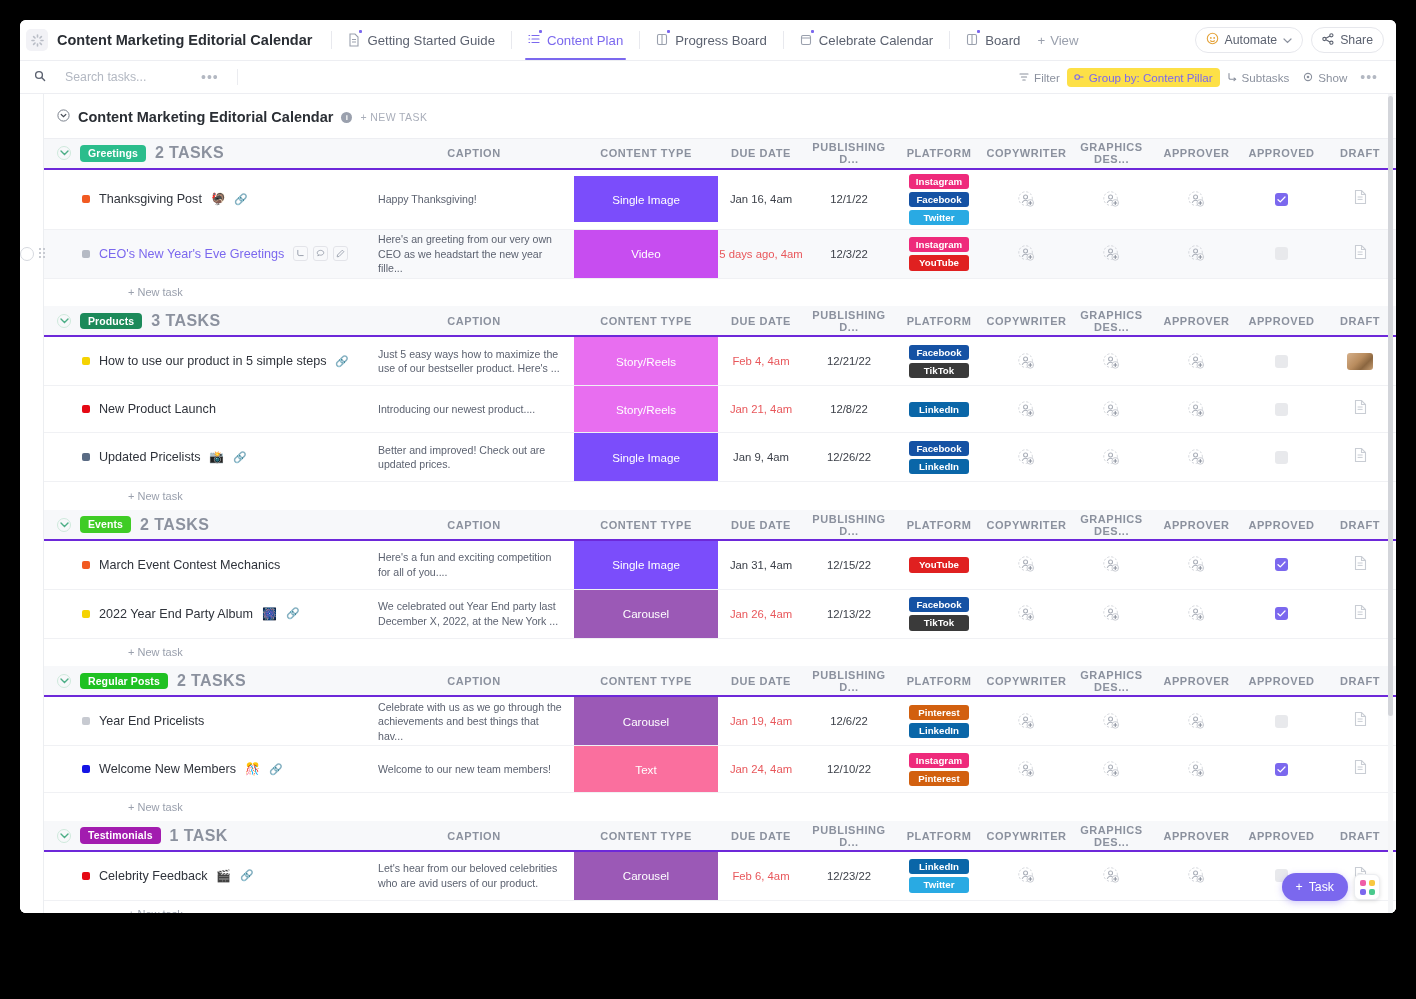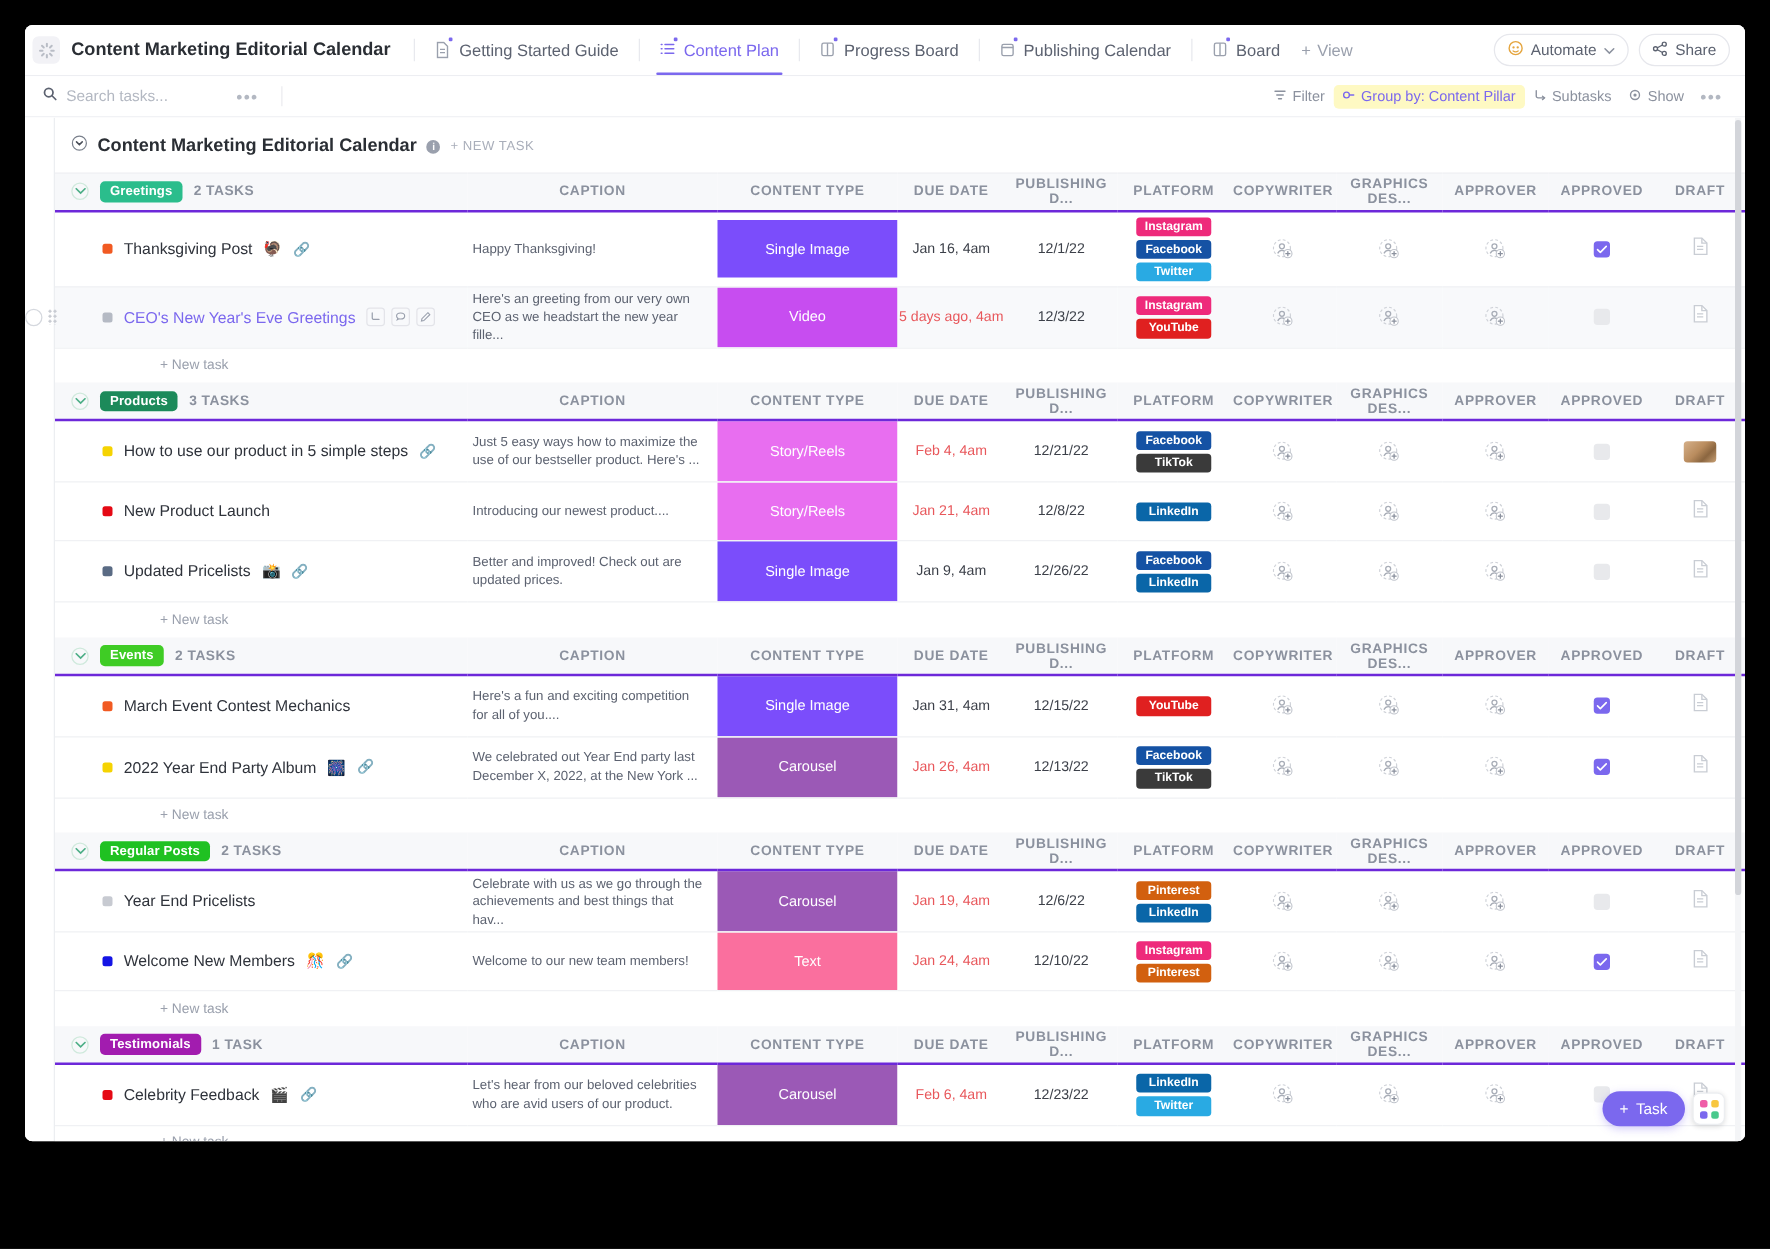--- a/index.html
+++ b/index.html
@@ -93,32 +93,33 @@
     padding: 0 12px 0 14px;
     border-bottom: 1px solid #edeef2;
     flex: 0 0 auto;
     background:#fff;
   }
   .searchwrap { display:flex; align-items:center; gap:7px; }
   .search-input {
     border:0; outline:0; font-size:12.3px; color:#ec4899;
     width: 130px; background:transparent;
     font-family:"Liberation Sans", sans-serif;
+    margin-left:12px;
   }
   .search-input::placeholder { color:#b3b8c2; }
   .dots { color:#b3b8c2; font-size:14px; letter-spacing:1px; cursor:pointer; padding:0 6px;}
   .tbsep { width:1px; height:16px; background:#ebecf0; margin-left:12px;}
   .toolbar-spacer { flex:1 1 auto; }
   .tbitem {
     display:flex; align-items:center; gap:5px;
     font-size:11.6px; color:#8b919e; cursor:pointer;
     padding: 3px 7px; border-radius: 4px;
     white-space: nowrap;
   }
-  .tbitem.hl { background:#fef9c3; color:#7b68ee; }
+  .tbitem.hl { background:#fde047; color:#7b68ee; }
 
   
   .content {
     flex: 1 1 auto;
     position: relative;
     overflow: hidden;
     background: #fff;
     padding-left: 24px;
   }
   .sheet { position:relative; }
@@ -164,21 +165,21 @@
     width:14px;height:14px;border-radius:50%;
     border:1px solid #cfe9dc; color:#4cae86;
     display:flex;align-items:center;justify-content:center;
     flex:0 0 auto;
   }
   .pillar {
     display:inline-block; border-radius:4px;
     font-size:10.5px; font-weight:bold; color:#fff;
     padding: 3px 8px; line-height:1; letter-spacing:.1px;
   }
-  .task-count { font-size:11px; color:#8b919e; font-weight:bold; letter-spacing:.4px; }
+  .task-count { font-size:16px; color:#8b919e; font-weight:bold; letter-spacing:.4px; }
   .colhead {
     font-size:11px; color:#8b919e; font-weight:bold;
     letter-spacing:.55px; text-align:center;
   }
 
   
   tr.task-row td {
     border-bottom: 1px solid #f0f1f4;
     height: 46px;
     vertical-align: middle;
@@ -335,21 +336,21 @@
     </div>
     <div class="vsep"></div>
 
     <div class="tab">
       <span class="ticon">
         <svg width="12" height="13" viewBox="0 0 12 13">
             <rect x="1.5" y="2.5" width="9" height="9" rx="1.4" fill="none" stroke="#9aa0ad" stroke-width="1.1"></rect>
             <line x1="1.5" y1="5" x2="10.5" y2="5" stroke="#9aa0ad" stroke-width="1.1"></line>
           </svg>
       </span>
-      <span>Publishing Calendar</span>
+      <span>Celebrate Calendar</span>
     </div>
     <div class="vsep"></div>
 
     <div class="tab">
       <span class="ticon">
         <svg width="12" height="13" viewBox="0 0 12 13">
             <rect x="1.5" y="1.5" width="9" height="10" rx="1.4" fill="none" stroke="#9aa0ad" stroke-width="1.1"></rect>
             <line x1="6" y1="1.5" x2="6" y2="11.5" stroke="#9aa0ad" stroke-width="1.1"></line>
           </svg>
       </span>

